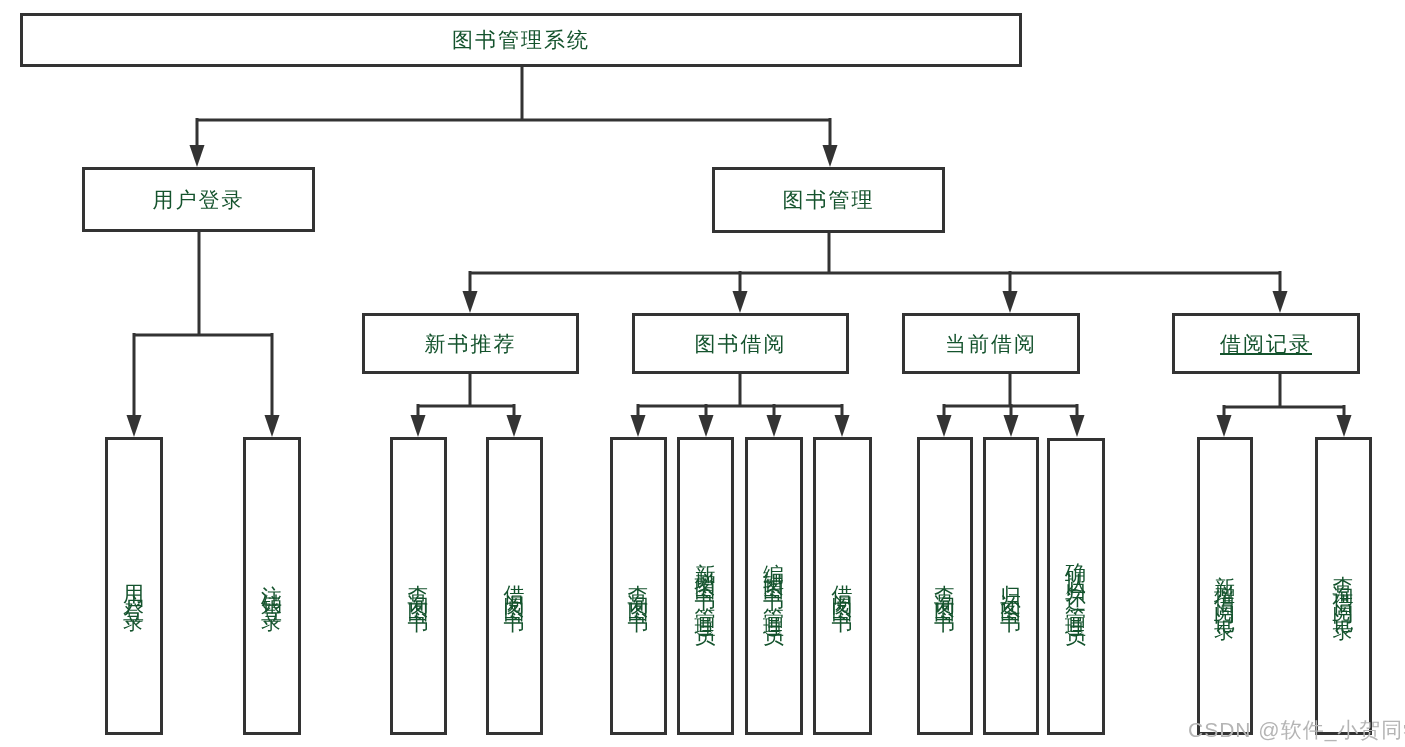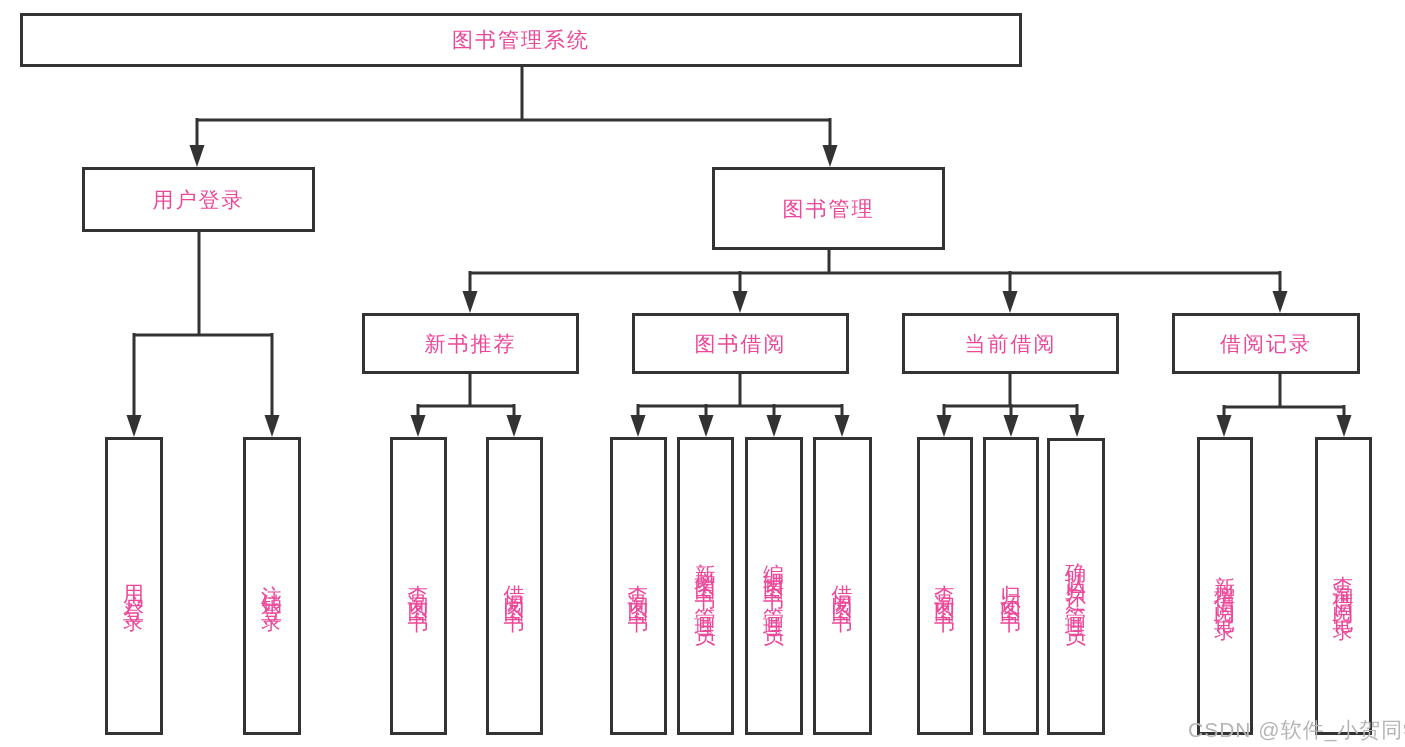--- a/index.html
+++ b/index.html
@@ -13,21 +13,21 @@
   }
   #wires { position: absolute; left: 0; top: 0; width: 1405px; height: 747px; }
   .box {
     position: absolute;
     box-sizing: border-box;
     border: 3px solid #333333;
     background: #ffffff;
     display: flex;
     align-items: center;
     justify-content: center;
-    color: #ec4899;
+    color: #14532d;
     font-size: 21px;
     font-weight: 500;
     letter-spacing: 2px;
     white-space: nowrap;
     z-index: 2;
   }
   .leaf {
     writing-mode: vertical-rl;
     text-orientation: mixed;
     letter-spacing: 9px;
@@ -89,26 +89,26 @@
       <polygon points="1003.5,415 1018.5,415 1011,437"></polygon>
       <polygon points="1069.5,415 1084.5,415 1077,437"></polygon>
       <polygon points="1216.5,415 1231.5,415 1224,437"></polygon>
       <polygon points="1336.5,415 1351.5,415 1344,437"></polygon>
     </g>
   </svg>
 
   <div class="box" style="left:20px; top:13px; width:1002px; height:54px;">图书管理系统</div>
 
   <div class="box" style="left:82px; top:167px; width:233px; height:65px;">用户登录</div>
-  <div class="box" style="left:712px; top:167px; width:233px; height:83px;">图书管理</div>
+  <div class="box" style="left:712px; top:167px; width:233px; height:66px;">图书管理</div>
 
   <div class="box" style="left:632px; top:313px; width:217px; height:61px;">图书借阅</div>
   <div class="box" style="left:362px; top:313px; width:217px; height:61px;">新书推荐</div>
-  <div class="box" style="left:902px; top:313px; width:217px; height:61px;">当前借阅</div>
-  <div class="box" style="left:1172px; top:313px; width:188px; height:61px;">借阅记录</div>
+  <div class="box" style="left:902px; top:313px; width:178px; height:61px;">当前借阅</div>
+  <div class="box" style="left:1172px; top:313px; width:188px; height:61px;text-decoration:underline;">借阅记录</div>
 
   <div class="box leaf" style="left:105px; top:437px; width:58px; height:298px;">用户登录</div>
   <div class="box leaf" style="left:243px; top:437px; width:58px; height:298px;">注销登录</div>
 
   <div class="box leaf" style="left:390px; top:437px; width:57px; height:298px;">查询图书</div>
   <div class="box leaf" style="left:486px; top:437px; width:57px; height:298px;">借阅图书</div>
 
   <div class="box leaf" style="left:610px; top:437px; width:57px; height:298px;">查询图书</div>
   <div class="box leaf" style="left:677px; top:437px; width:57px; height:298px;">新增图书（管理员）</div>
   <div class="box leaf" style="left:745px; top:437px; width:58px; height:298px;">编辑图书（管理员）</div>

